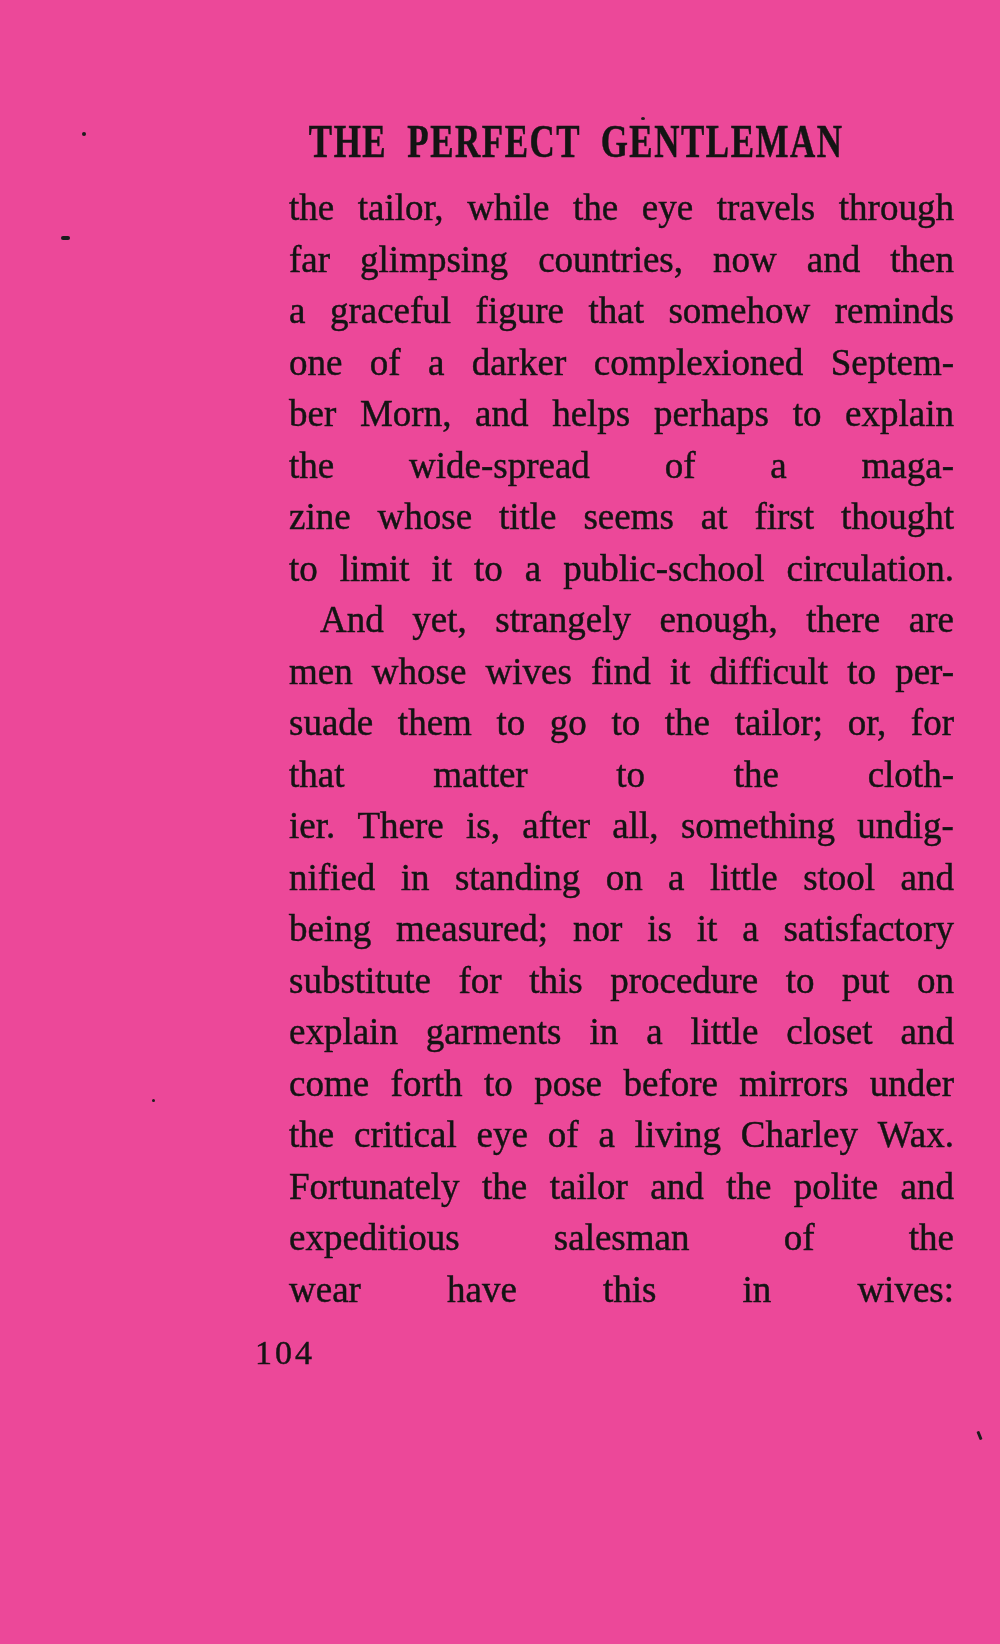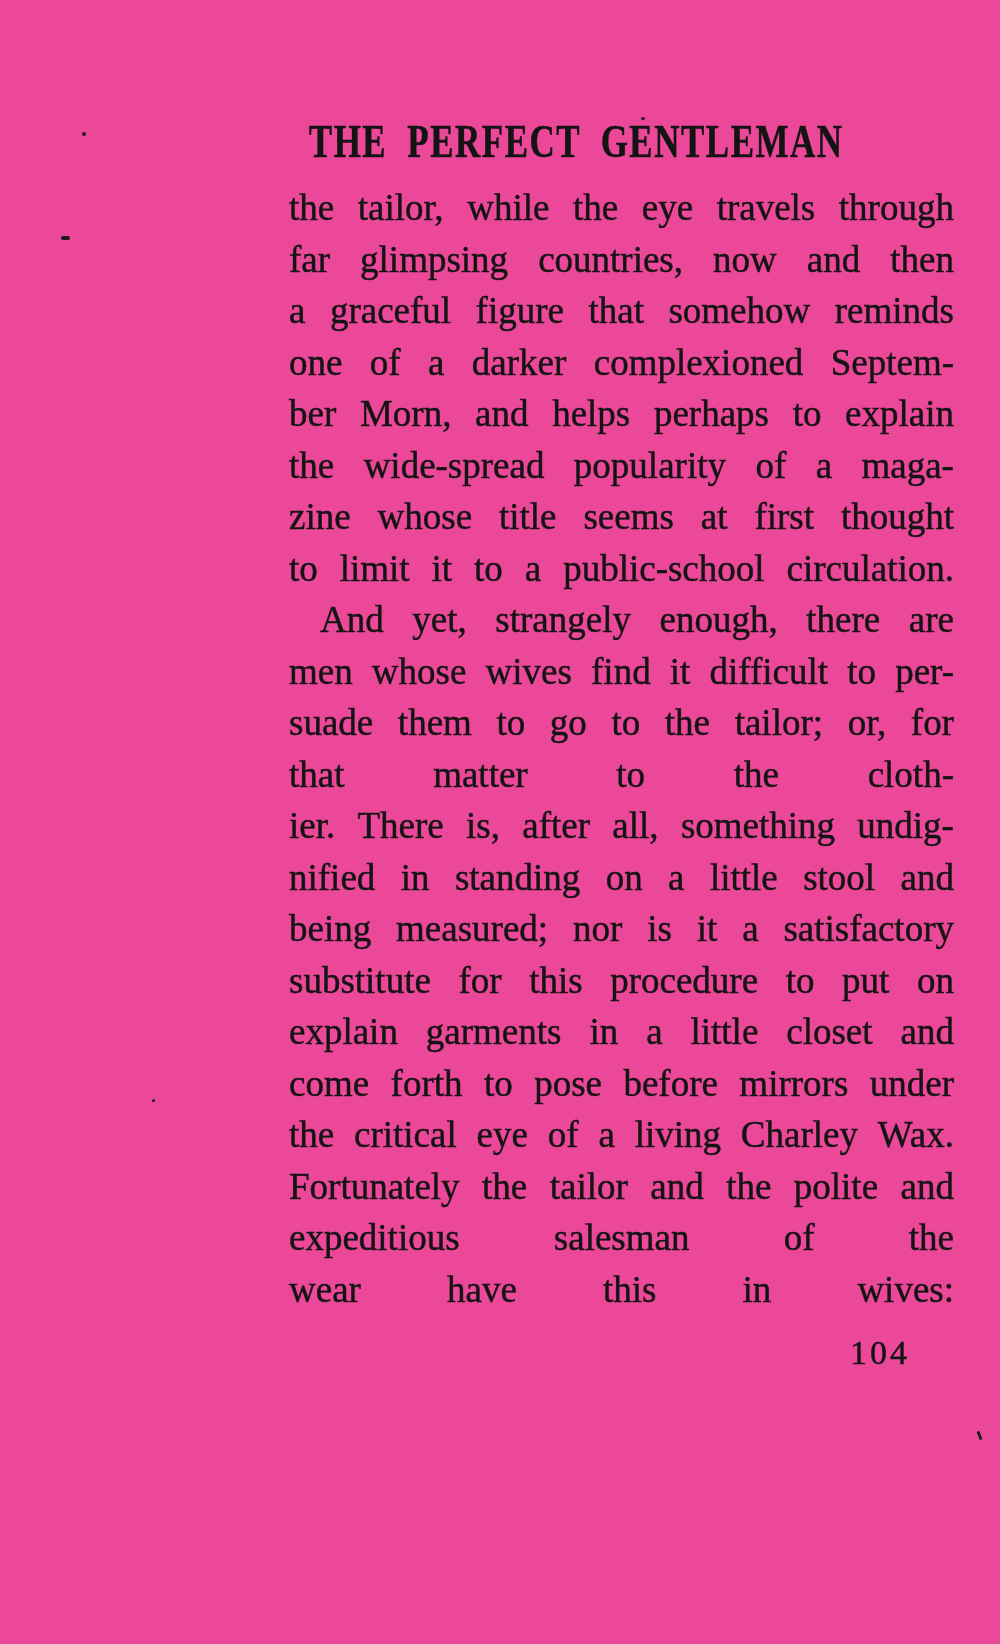--- a/index.html
+++ b/index.html
@@ -49,23 +49,23 @@
     font-size: 37px;
     white-space: nowrap;
     -webkit-text-stroke: 0.45px #141414;
   }
   .line.indent {
     padding-left: 31px;
   }
   .page-number {
     position: absolute;
     top: 1333px;
-    left: 245px;
+    left: 255px;
     width: 665px;
-    text-align: right;
+    text-align: left;
     font-size: 34px;
     line-height: 40px;
     letter-spacing: 3px;
     -webkit-text-stroke: 0.45px #141414;
   }
   .speck {
     position: absolute;
     background: #1c1c1c;
   }
   .speck.dot-1   { left: 82px;  top: 132px;  width: 4px; height: 4px; border-radius: 50%; }
@@ -127,21 +127,20 @@
         <span>Morn,</span>
         <span>and</span>
         <span>helps</span>
         <span>perhaps</span>
         <span>to</span>
         <span>explain</span>
       </div>
       <div class="line">
         <span>the</span>
         <span>wide-spread</span>
-        <span>popularity</span>
         <span>of</span>
         <span>a</span>
         <span>maga-</span>
       </div>
       <div class="line">
         <span>zine</span>
         <span>whose</span>
         <span>title</span>
         <span>seems</span>
         <span>at</span>

